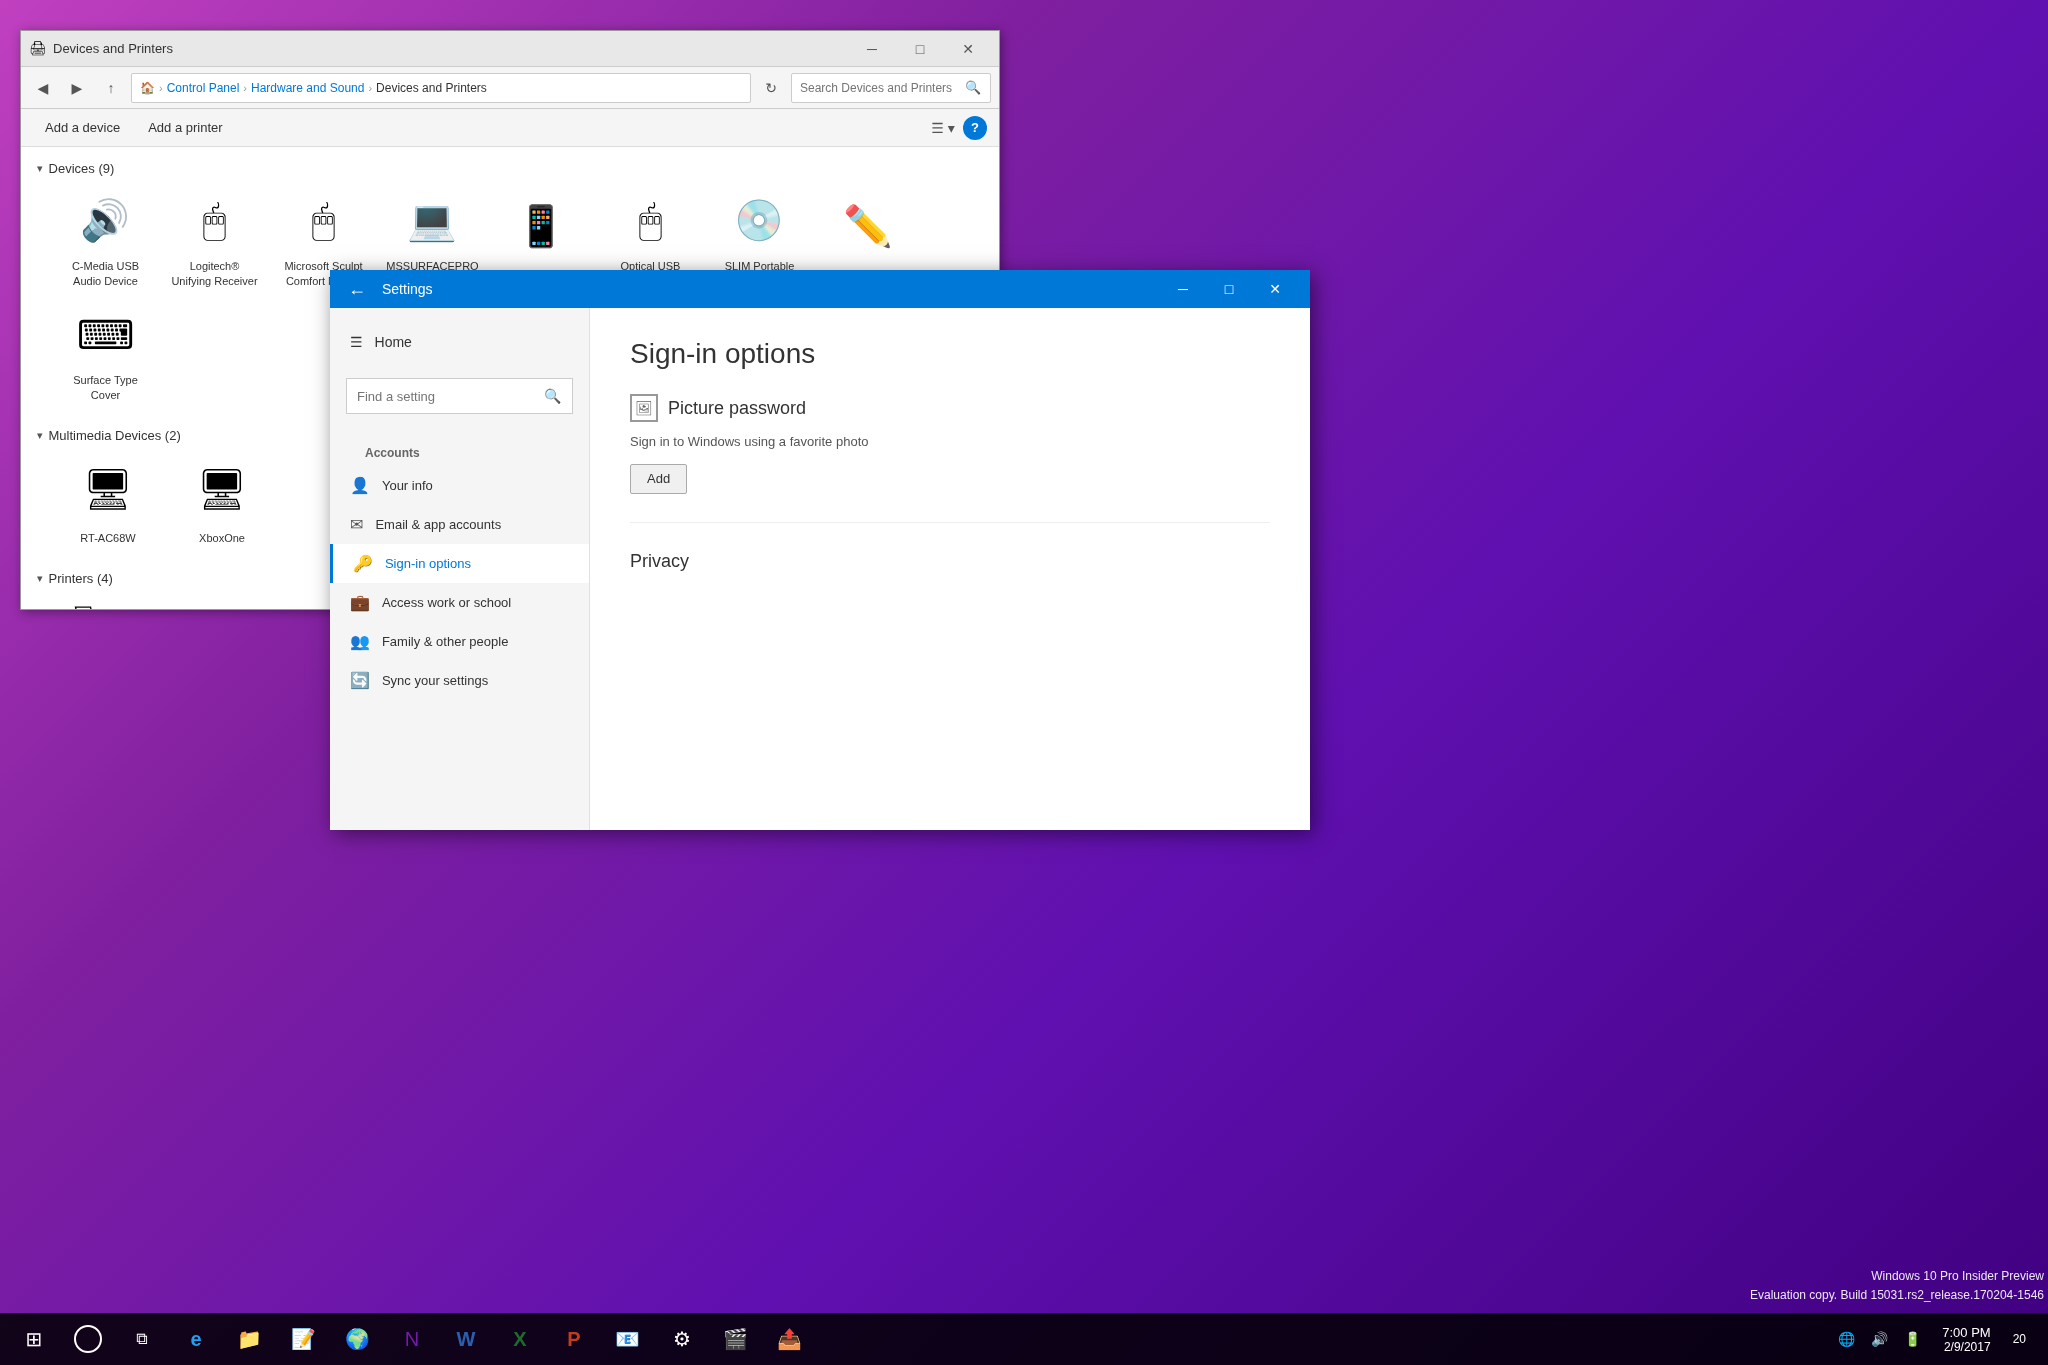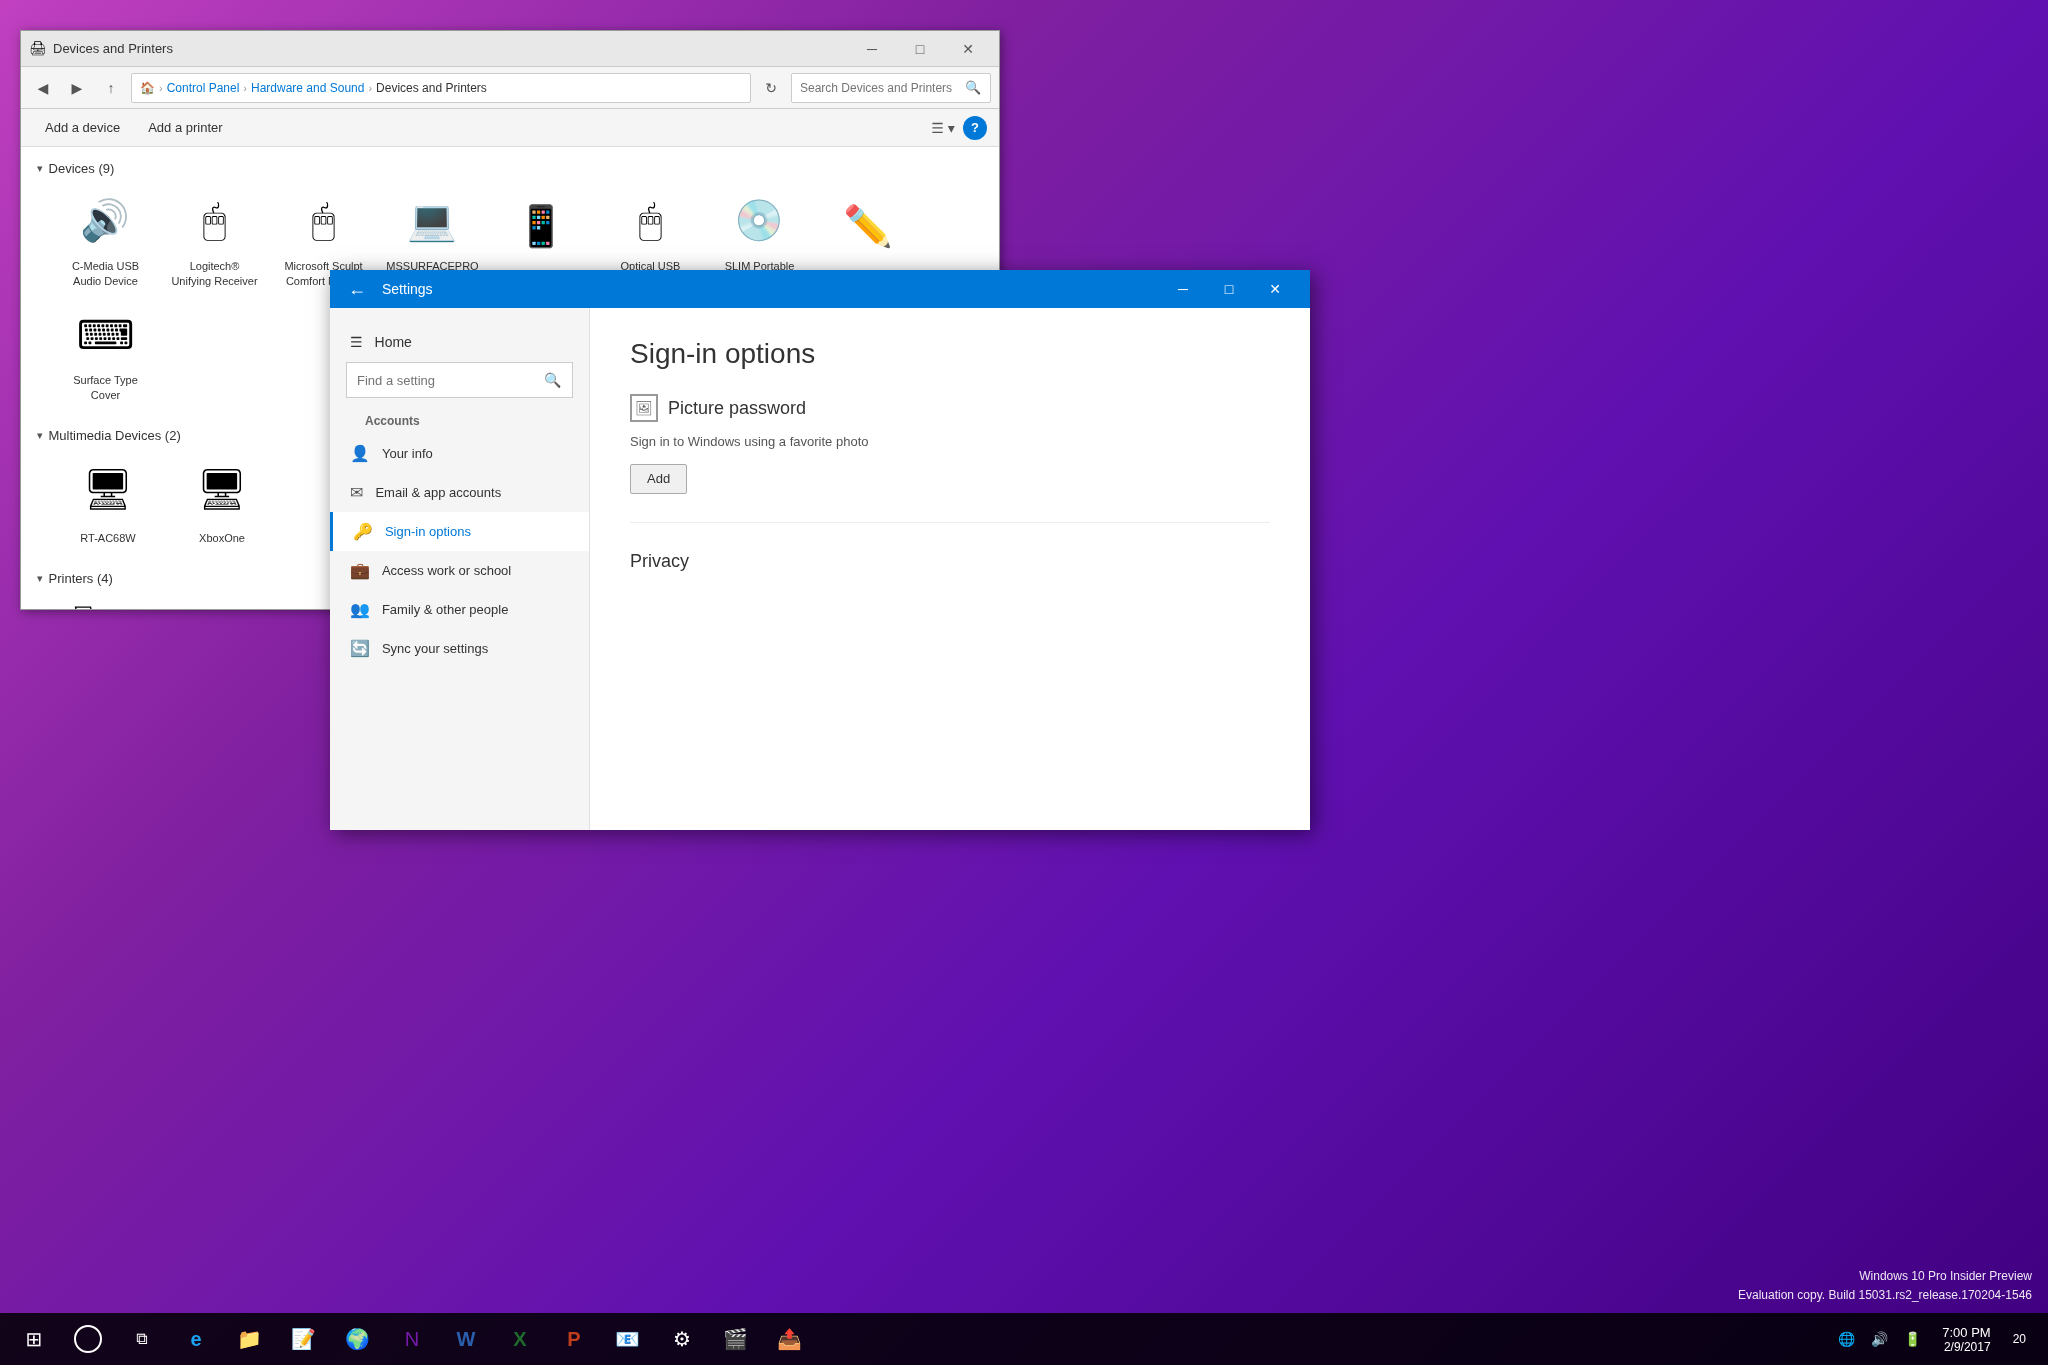--- a/index.html
+++ b/index.html
@@ -331,21 +331,21 @@
       gap: 12px;
       cursor: pointer;
       font-size: 14px;
       color: #333;
       border: none;
       background: transparent;
       width: 100%;
       text-align: left;
     }
     .settings-search-box {
-      margin: 2px 16px;
+      margin: 18px 16px;
       height: 36px;
       background: white;
       border: 1px solid #ccc;
       display: flex;
       align-items: center;
       padding: 0 10px;
       gap: 8px;
     }
     .settings-search-input {
       border: none;
@@ -575,21 +575,21 @@
       font-size: 12px;
       color: white;
       cursor: pointer;
       padding: 4px 6px;
     }
 
     
     .watermark {
       position: absolute;
       bottom: 60px;
-      right: 16px;
+      right: 4px;
       text-align: right;
       color: white;
       font-size: 12px;
       opacity: 0.9;
       line-height: 1.6;
     }
 
     
     .devices-content::-webkit-scrollbar { width: 10px; }
     .devices-content::-webkit-scrollbar-track { background: #f0f0f0; }

